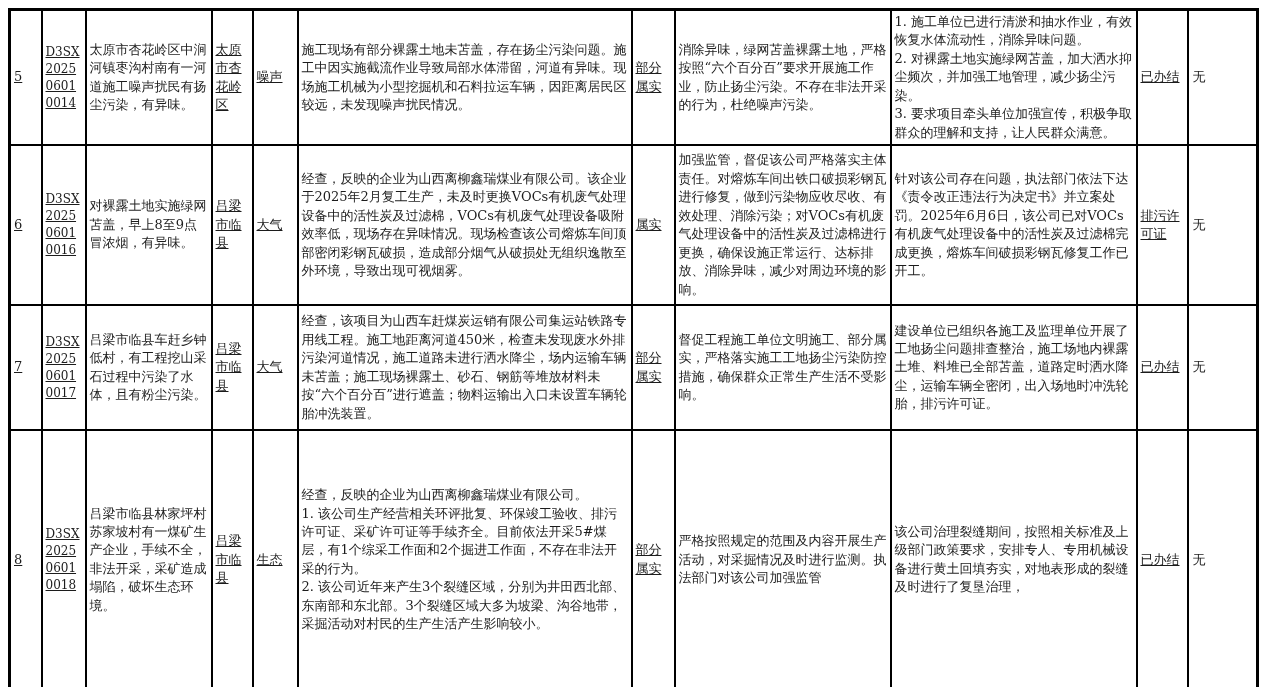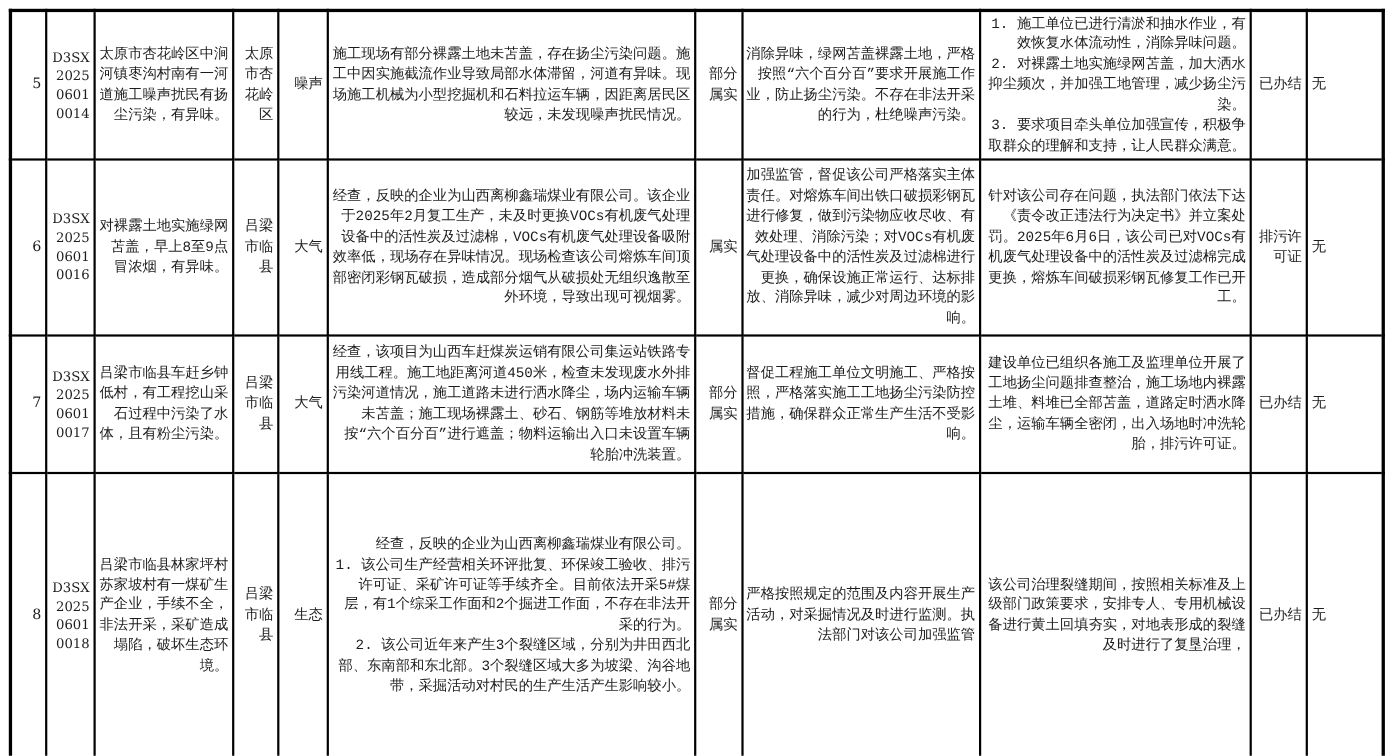--- a/index.html
+++ b/index.html
@@ -19,22 +19,22 @@
   }
   td {
     border: 2px solid #000;
     vertical-align: middle;
     font-size: 13px;
     line-height: 1.42;
     padding: 2px 3px;
     overflow: hidden;
     white-space: pre-wrap;
   }
-  .c-center { text-align: right; }
-  .c-left   { text-align: right; font-family: Liberation Mono, monospace; }
+  .c-center { text-align: left; text-decoration: underline; }
+  .c-left   { text-align: left; }
   .c-case   { word-break: break-all; font-size: 12px; letter-spacing: 0px; }
   .c-remark { text-align: left; padding-left: 4px; }
   tr.r5 { height: 127px; }
   tr.r6 { height: 160px; }
   tr.r7 { height: 125px; }
   tr.r8 { height: 260px; }
 </style>
 </head>
 <body>
 
@@ -85,21 +85,21 @@
     </tr>
 
     <tr class="r7">
       <td class="c-center">7</td>
       <td class="c-center c-case">D3SX202506010017</td>
       <td class="c-left">吕梁市临县车赶乡钟低村，有工程挖山采石过程中污染了水体，且有粉尘污染。</td>
       <td class="c-center">吕梁市临县</td>
       <td class="c-center">大气</td>
       <td class="c-left">经查，该项目为山西车赶煤炭运销有限公司集运站铁路专用线工程。施工地距离河道450米，检查未发现废水外排污染河道情况，施工道路未进行洒水降尘，场内运输车辆未苫盖；施工现场裸露土、砂石、钢筋等堆放材料未按“六个百分百”进行遮盖；物料运输出入口未设置车辆轮胎冲洗装置。</td>
       <td class="c-center">部分属实</td>
-      <td class="c-left">督促工程施工单位文明施工、严格按照，严格落实施工工地扬尘污染防控措施，确保群众正常生产生活不受影响。</td>
+      <td class="c-left">督促工程施工单位文明施工、部分属实，严格落实施工工地扬尘污染防控措施，确保群众正常生产生活不受影响。</td>
       <td class="c-left">建设单位已组织各施工及监理单位开展了工地扬尘问题排查整治，施工场地内裸露土堆、料堆已全部苫盖，道路定时洒水降尘，运输车辆全密闭，出入场地时冲洗轮胎，排污许可证。</td>
       <td class="c-center">已办结</td>
       <td class="c-remark">无</td>
     </tr>
 
     <tr class="r8">
       <td class="c-center">8</td>
       <td class="c-center c-case">D3SX202506010018</td>
       <td class="c-left">吕梁市临县林家坪村苏家坡村有一煤矿生产企业，手续不全，非法开采，采矿造成塌陷，破坏生态环境。</td>
       <td class="c-center">吕梁市临县</td>

